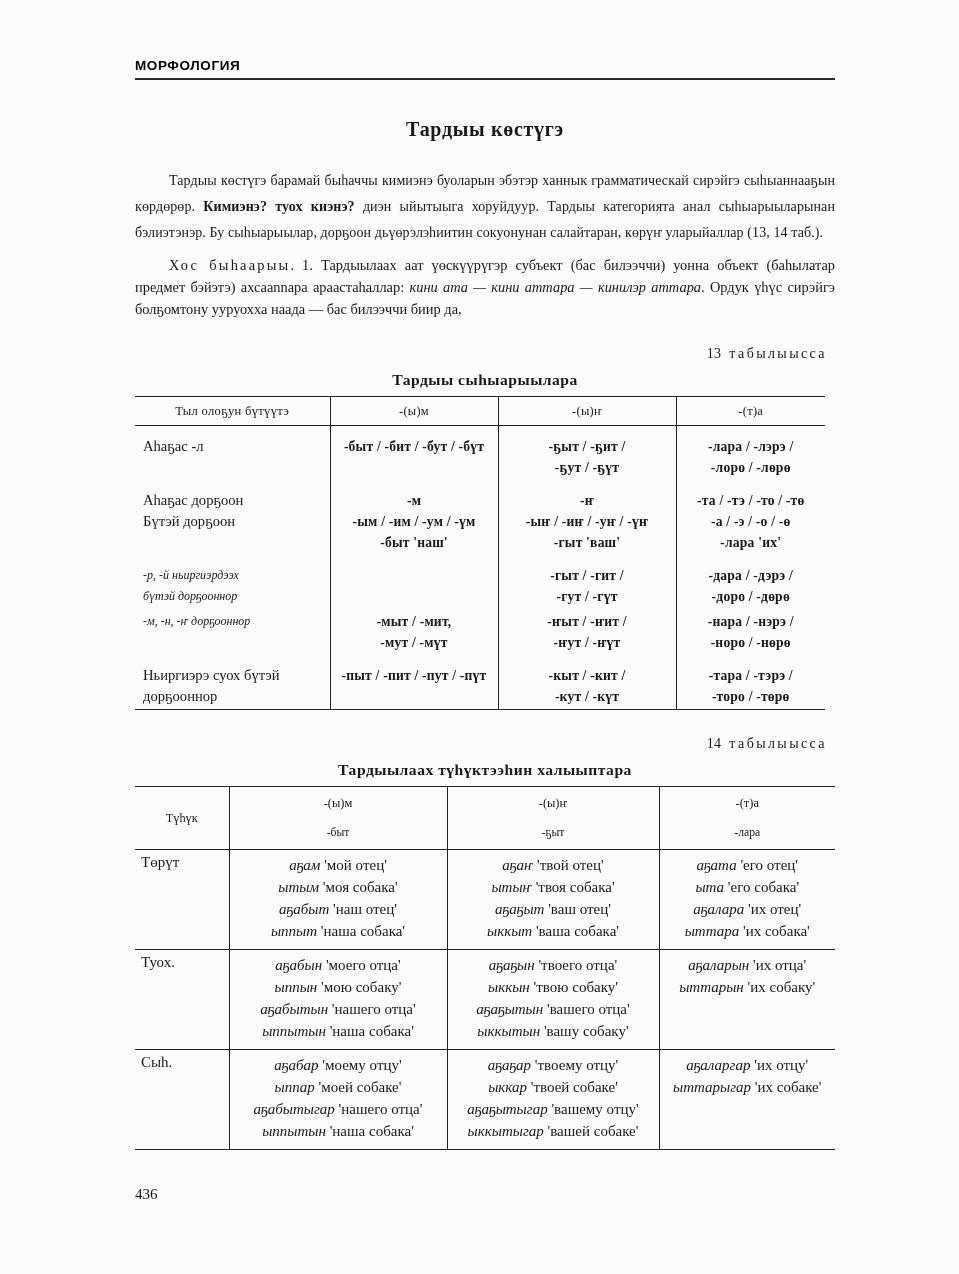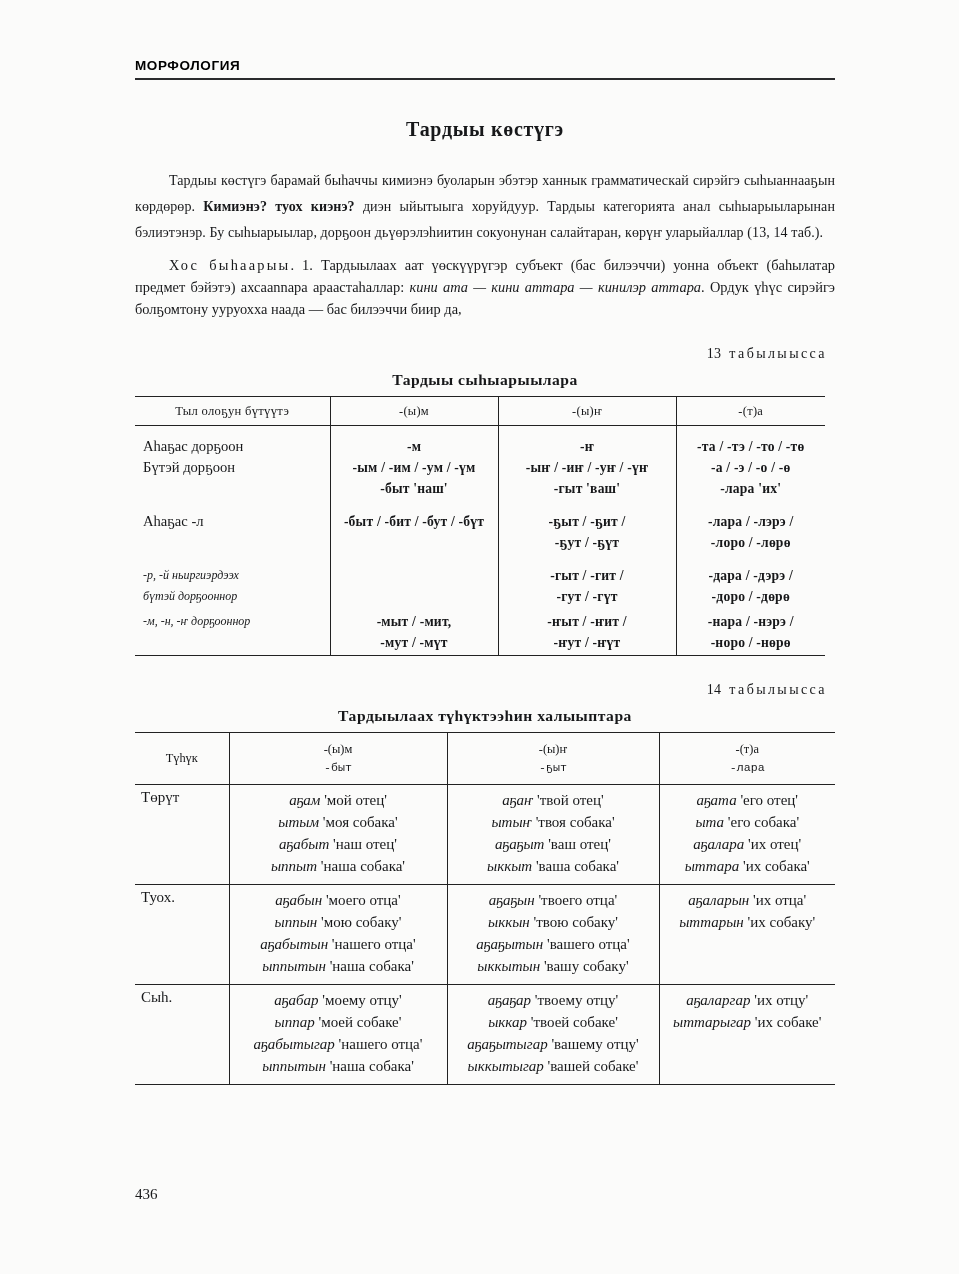--- a/index.html
+++ b/index.html
@@ -156,21 +156,21 @@
     font-size: 15px;
     text-align: center;
   }
   .t14 td.c0 {
     text-align: left;
     padding-left: 6px;
     font-size: 15px;
   }
   .t14 .ln { display: block; line-height: 22px; white-space: nowrap; }
   .t14 .ln i { font-style: italic; }
-  .t14 .hd2 { display: block; font-size: 11.6px; margin-top: 1px; font-family: Liberation Mono, monospace; }
+  .t14 .hd2 { display: block; font-size: 11.6px; margin-top: 12px; }
 
   .folio {
     position: absolute;
     left: 135px;
     top: 1186px;
     font-size: 15px;
     font-family: "Liberation Serif", serif;
   }
 </style>
 </head>
@@ -203,20 +203,36 @@
           <tr>
             <th class="c0">Тыл олоҕун бүтүүтэ</th>
             <th>-(ы)м</th>
             <th>-(ы)ҥ</th>
             <th>-(т)а</th>
           </tr>
         </thead>
         <tbody>
           <tr>
             <td class="c0 pad-top">
+              <span class="ln">Аһаҕас -л</span>
+            </td>
+            <td class="cf pad-top">
+              <span class="ln">-быт / -бит / -бут / -бүт</span>
+            </td>
+            <td class="cf pad-top">
+              <span class="ln">-ҕыт / -ҕит /</span>
+              <span class="ln">-ҕут / -ҕүт</span>
+            </td>
+            <td class="cf pad-top">
+              <span class="ln">-лара / -лэрэ /</span>
+              <span class="ln">-лоро / -лөрө</span>
+            </td>
+          </tr>
+          <tr>
+            <td class="c0 pad-top">
               <span class="ln">Аһаҕас дорҕоон</span>
               <span class="ln">Бүтэй дорҕоон</span>
             </td>
             <td class="cf pad-top">
               <span class="ln">-м</span>
               <span class="ln">-ым / -им / -ум / -үм</span>
               <span class="ln">-быт 'наш'</span>
             </td>
             <td class="cf pad-top">
               <span class="ln">-ҥ</span>
@@ -224,36 +240,20 @@
               <span class="ln">-гыт 'ваш'</span>
             </td>
             <td class="cf pad-top">
               <span class="ln">-та / -тэ / -то / -тө</span>
               <span class="ln">-а / -э / -о / -ө</span>
               <span class="ln">-лара 'их'</span>
             </td>
           </tr>
           <tr>
             <td class="c0 pad-top">
-              <span class="ln">Аһаҕас -л</span>
-            </td>
-            <td class="cf pad-top">
-              <span class="ln">-быт / -бит / -бут / -бүт</span>
-            </td>
-            <td class="cf pad-top">
-              <span class="ln">-ҕыт / -ҕит /</span>
-              <span class="ln">-ҕут / -ҕүт</span>
-            </td>
-            <td class="cf pad-top">
-              <span class="ln">-лара / -лэрэ /</span>
-              <span class="ln">-лоро / -лөрө</span>
-            </td>
-          </tr>
-          <tr>
-            <td class="c0 pad-top">
               <span class="ln ital">-р,  -й  ньиргиэрдээх</span>
               <span class="ln ital">бүтэй дорҕооннор</span>
             </td>
             <td class="cf"></td>
             <td class="cf pad-top">
               <span class="ln">-гыт / -гит /</span>
               <span class="ln">-гут / -гүт</span>
             </td>
             <td class="cf pad-top">
               <span class="ln">-дара / -дэрэ /</span>
@@ -268,20 +268,37 @@
               <span class="ln">-мыт / -мит,</span>
               <span class="ln">-мут / -мүт</span>
             </td>
             <td class="cf">
               <span class="ln">-ҥыт / -ҥит /</span>
               <span class="ln">-ҥут / -ҥүт</span>
             </td>
             <td class="cf">
               <span class="ln">-нара / -нэрэ /</span>
               <span class="ln">-норо / -нөрө</span>
+            </td>
+          </tr>
+          <tr>
+            <td class="c0 pad-top">
+              <span class="ln">Ньиргиэрэ суох бүтэй</span>
+              <span class="ln">дорҕооннор</span>
+            </td>
+            <td class="cf pad-top">
+              <span class="ln">-пыт / -пит / -пут / -пүт</span>
+            </td>
+            <td class="cf pad-top">
+              <span class="ln">-кыт / -кит /</span>
+              <span class="ln">-кут / -күт</span>
+            </td>
+            <td class="cf pad-top">
+              <span class="ln">-тара / -тэрэ /</span>
+              <span class="ln">-торо / -төрө</span>
             </td>
           </tr>
         </tbody>
       </table>
     </div>
 
     <div class="tbl-block">
       <div class="tbl-num"><span>14</span>&nbsp; <span class="sp">табылыысса</span></div>
       <div class="tbl-caption">Тардыылаах түһүктээһин халыыптара</div>
 

